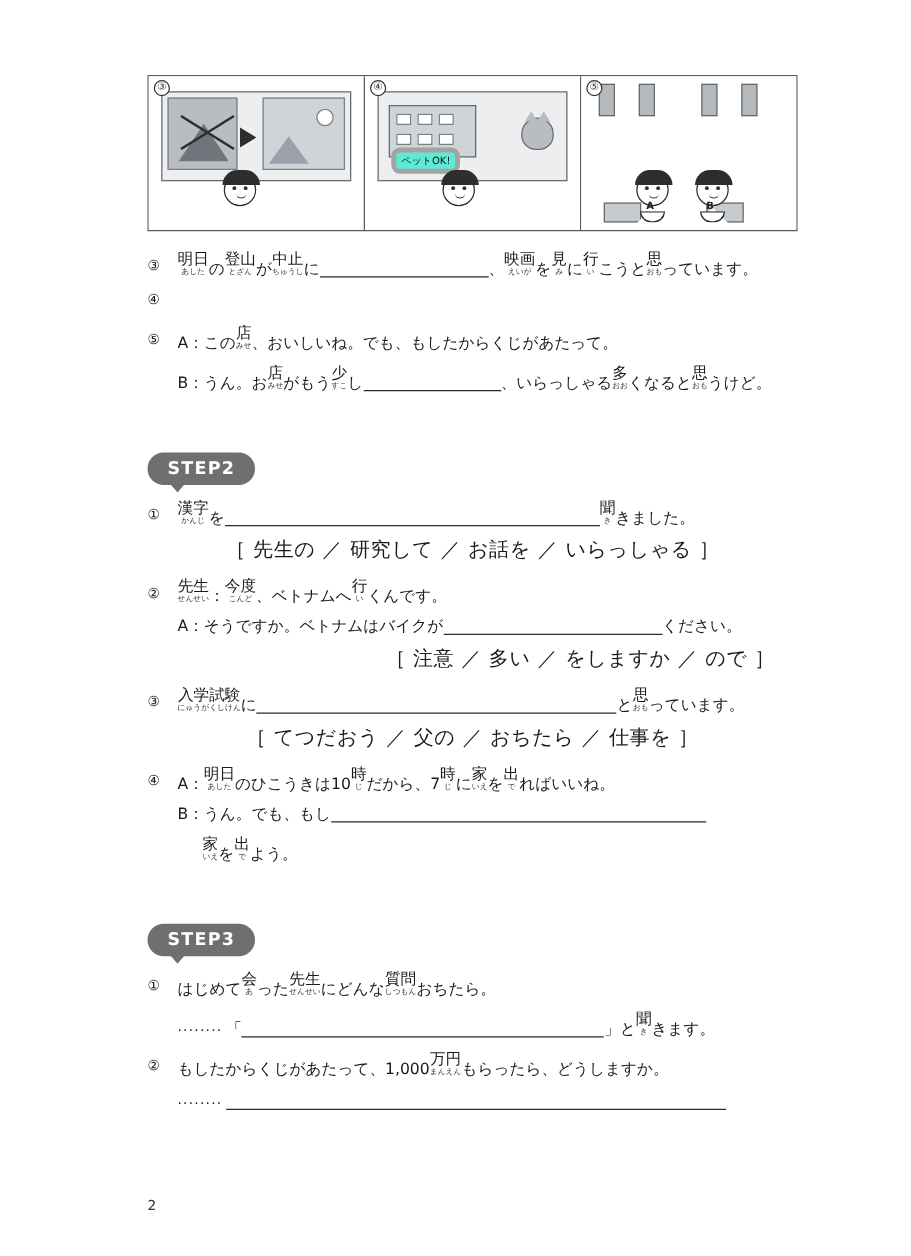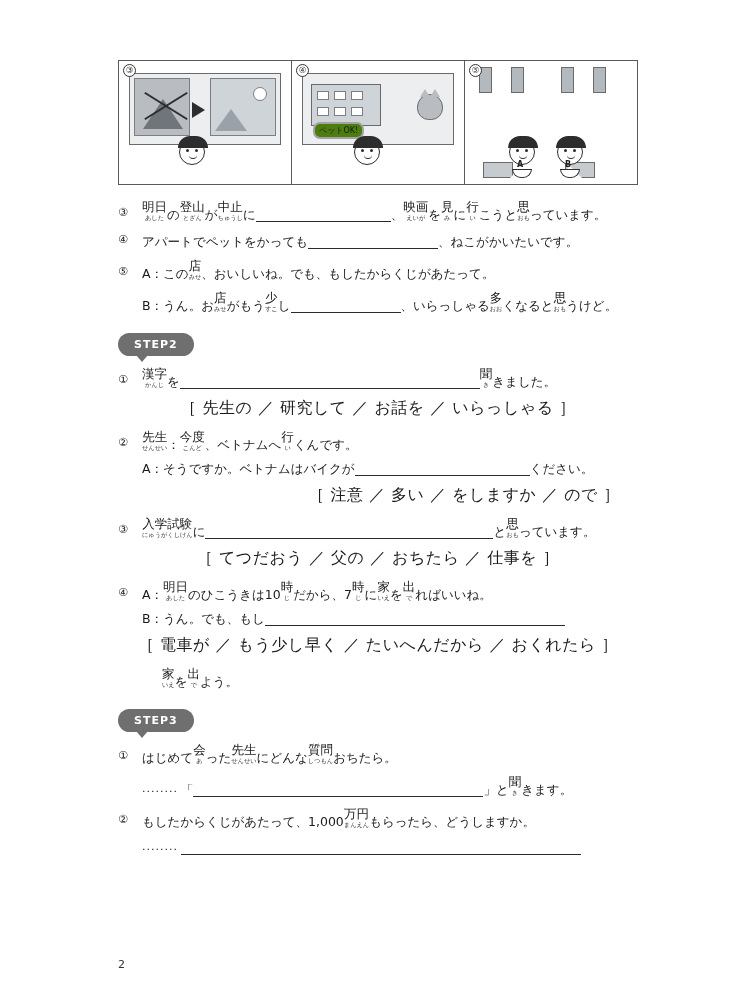--- a/index.html
+++ b/index.html
@@ -125,22 +125,22 @@
     border-left: 5px solid transparent;
     border-right: 5px solid transparent;
     border-bottom: 8px solid #b9bdc2;
   }
   .s4-ear-l { left: 2px; }
   .s4-ear-r { right: 2px; }
   .sign {
     position: absolute; left: 10px; bottom: 5px;
     padding: 1px 4px;
     font-size: 8px;
-    background: #4d7c0f;
-    border: 2px solid #a3a3a3;
+    background: #5eead4;
+    border: 4px solid #a3a3a3;
     border-radius: 7px;
     white-space: nowrap;
   }
 
   
   .s5-table {
     position: absolute; bottom: 6px;
     width: 30px; height: 16px;
     background: #c6cbd0; border: 1px solid #6a6a6a;
   }
@@ -239,25 +239,25 @@
     height: 15px;
   }
 
   
   .step-banner {
     position: relative;
     display: inline-block;
     background: #6f6f6f;
     color: #fff;
     font-weight: bold;
-    font-size: 11px;
+    font-size: 14px;
     letter-spacing: 1px;
     padding: 5px 16px 5px 16px;
     border-radius: 13px;
-    margin: 11px 0 10px 0;
+    margin: 40px 0 10px 0;
   }
   .step-banner::after {
     content: "";
     position: absolute;
     left: 18px; bottom: -6px;
     width: 0; height: 0;
     border-left: 6px solid transparent;
     border-right: 6px solid transparent;
     border-top: 7px solid #6f6f6f;
   }
@@ -424,29 +424,20 @@
               <span class="rb-bot">おも</span>
             </span>
             <span class="rb-wrap">
               <span class="rb-top">っています。</span>
             </span>
         </div>
       </div>
 
       <div class="qrow">
         <div class="qnum">④</div>
-        <div class="qtext">
-          <span class="rb-wrap">
-              <span class="rb-top">アパートでペットをかっても</span>
-            </span>
-            <span class="blank" style="width:130px;"></span>
-            <span class="rb-wrap">
-              <span class="rb-top">、ねこがかいたいです。</span>
-            </span>
-        </div>
       </div>
 
       <div class="qrow">
         <div class="qnum">⑤</div>
         <div class="qtext">
           <span class="rb-wrap">
               <span class="rb-top">A：この</span>
             </span>
             <span class="rb-wrap">
               <span class="rb-top">店</span>
@@ -636,21 +627,20 @@
       </div>
 
       <div class="qrow indent">
         <div class="qtext">
           <span class="rb-wrap">
               <span class="rb-top">B：うん。でも、もし</span>
             </span>
             <span class="blank" style="width:300px;"></span>
         </div>
       </div>
-      <div class="choice-row">［ 電車が ／ もう少し早く ／ たいへんだから ／ おくれたら ］</div>
 
       <div class="qrow" style="padding-left:44px;">
         <div class="qtext">
           <span class="rb-wrap">
               <span class="rb-top">家</span>
               <span class="rb-bot">いえ</span>
             </span>
             <span class="rb-wrap">
               <span class="rb-top">を</span>
             </span>

